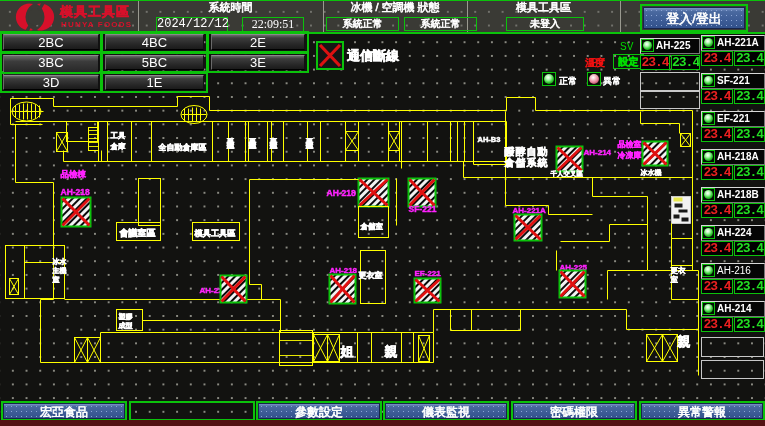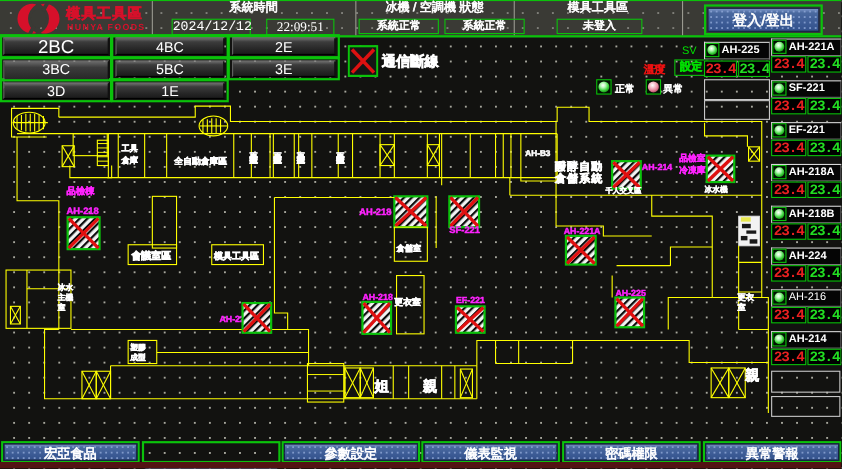--- a/index.html
+++ b/index.html
@@ -450,21 +450,21 @@
 <div class="gbox cjk" style="left:404px;top:17px;width:71px;height:12px;font-size:10px;line-height:12px">系統正常</div>
 
 <div class="title cjk" style="left:467px;width:153px">模具工具區</div>
 
 <div class="gbox cjk" style="left:506px;top:17px;width:76px;height:12px;font-size:10px;line-height:12px">未登入</div>
 
 <div class="gframe" style="left:640px;top:4px;width:108px;height:28px"></div>
 <div class="bluebtn cjk" style="left:643px;top:7px;width:102px;height:22px;font-size:13px;line-height:22px">登入/登出</div>
 
 <div class="gframe" style="left:0px;top:31px;width:102px;height:22px"></div>
-<div class="btn3d" style="left:3px;top:34px;width:96px;height:16px;font-size:17px;line-height:15px">2BC</div>
+<div class="btn3d" style="left:3px;top:34px;width:96px;height:16px;font-size:13px;line-height:15px">2BC</div>
 
 <div class="gframe" style="left:101px;top:31px;width:107px;height:22px"></div>
 <div class="btn3d" style="left:105px;top:34px;width:99px;height:16px;font-size:13px;line-height:15px">4BC</div>
 
 <div class="gframe" style="left:207px;top:31px;width:102px;height:22px"></div>
 <div class="btn3d" style="left:211px;top:34px;width:94px;height:16px;font-size:13px;line-height:15px">2E</div>
 
 <div class="gframe" style="left:0px;top:52px;width:102px;height:21px"></div>
 <div class="btn3d" style="left:3px;top:55px;width:96px;height:26px;font-size:13px;line-height:14px">3BC</div>
 

